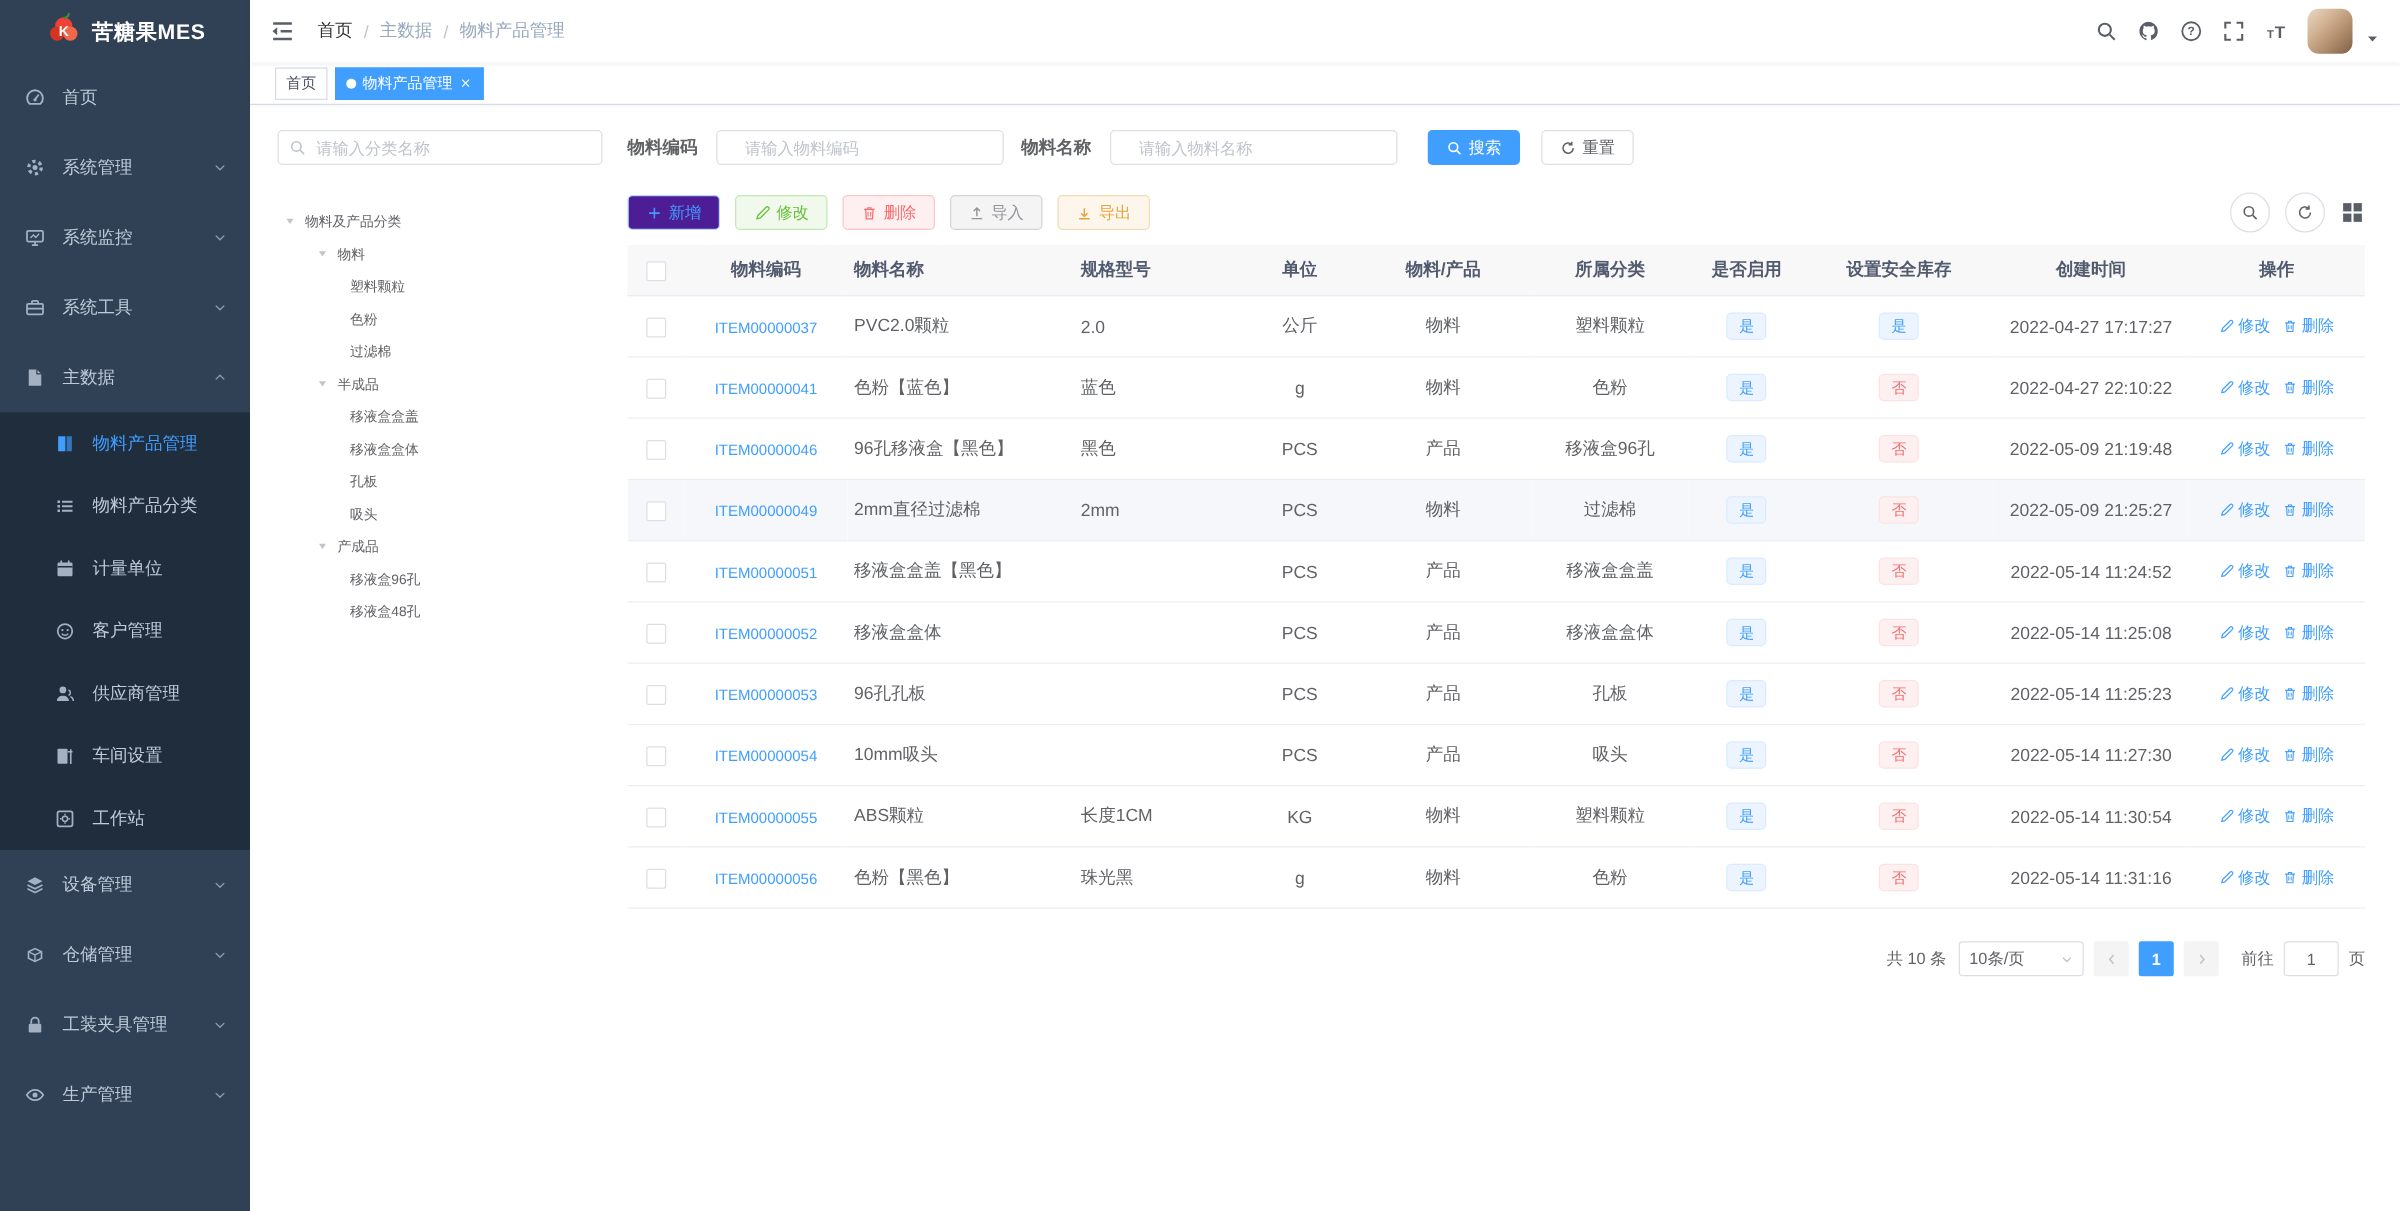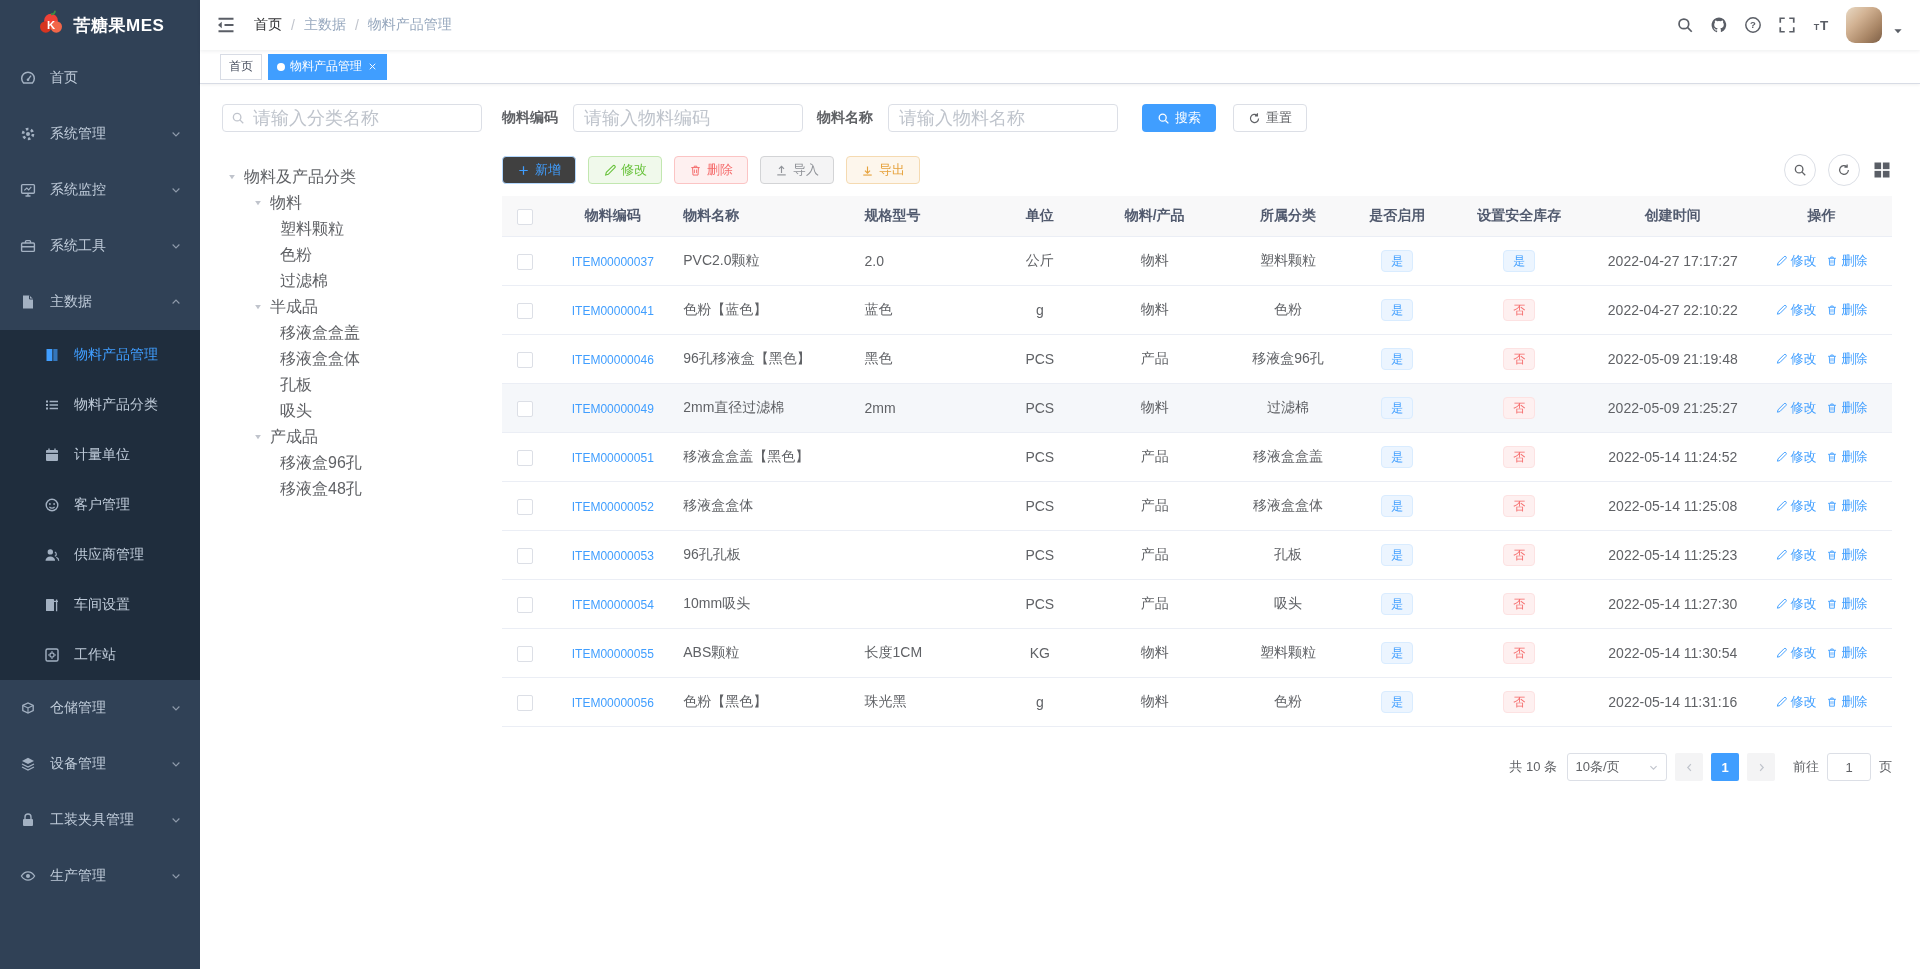--- a/index.html
+++ b/index.html
@@ -42,45 +42,45 @@
   .tag{height:26px;box-sizing:border-box;display:inline-flex;align-items:center;padding:0 8px;
        border:1px solid #d8dce5;background:#fff;color:#495060;font-size:12px;gap:5px;cursor:pointer}
   .tag.active{background:#409eff;border-color:#409eff;color:#fff}
   .tag-dot{width:8px;height:8px;border-radius:50%;background:#fff;display:inline-block}
   .tag-close{width:11px;height:11px}
 
   
   .content{flex:1;padding:20px 28px 0 22px;background:#fff;overflow:hidden}
   .filter-row{display:flex;align-items:center}
   .input{height:28px;box-sizing:border-box;border:1px solid #dcdfe6;border-radius:4px;
-         font-size:18px;color:#606266;padding:0 10px;outline:none;background:#fff;
+         font-size:13px;color:#606266;padding:0 22px;outline:none;background:#fff;
          font-family:"Liberation Sans","DejaVu Sans",sans-serif}
   .input::placeholder{color:#bfc4cc}
   .tree-search{width:260px;position:relative;margin-right:20px;flex-shrink:0}
   .tree-search .input{width:100%;padding-left:30px}
   .search-inner-icon{position:absolute;left:9px;top:7px;width:14px;height:14px;color:#c0c4cc}
   .f-label{font-size:14px;font-weight:bold;color:#606266;margin-right:15px;white-space:nowrap}
   .f-input{width:230px;margin-right:14px}
   .btn{height:28px;box-sizing:border-box;border-radius:4px;font-size:13px;display:inline-flex;
        align-items:center;justify-content:center;padding:0 14px;gap:5px;cursor:pointer;
        border:1px solid transparent;background:#fff;white-space:nowrap;
        font-family:"Liberation Sans","DejaVu Sans",sans-serif}
   .btn svg{width:13px;height:13px}
   .btn-search{background:#409eff;color:#fff;margin-left:10px}
   .btn-reset{border-color:#dcdfe6;color:#606266;margin-left:17px}
 
   .content-body{display:flex;margin-top:22px}
   .tree-panel{width:260px;margin-right:20px;padding-top:10px;flex-shrink:0}
-  .tree-node{display:flex;align-items:center;height:26px;font-size:16px;color:#606266;cursor:pointer}
+  .tree-node{display:flex;align-items:center;height:26px;font-size:11px;color:#606266;cursor:pointer}
   .tree-caret{width:12px;height:12px;color:#c0c4cc;margin-right:6px;flex-shrink:0}
 
   .table-panel{flex:1;min-width:0}
   .toolbar{display:flex;align-items:center}
   .tb-left{display:flex;gap:12px}
-  .btn-plain-primary{color:#409eff;background:#404040;border-color:#b3d8ff}
+  .btn-plain-primary{color:#409eff;background:#4c1d95;border-color:#b3d8ff}
   .btn-plain-success{color:#67c23a;background:#f0f9eb;border-color:#c2e7b0}
   .btn-plain-danger{color:#f56c6c;background:#fef0f0;border-color:#fbc4c4}
   .btn-plain-info{color:#909399;background:#f4f4f5;border-color:#d3d4d6}
   .btn-plain-warning{color:#e6a23c;background:#fdf6ec;border-color:#f5dab1}
   .tb-right{margin-left:auto;display:flex;align-items:center;gap:12px}
   .circle-btn{width:30px;height:30px;border-radius:50%;border:1px solid #dcdfe6;background:#fff;
               display:flex;align-items:center;justify-content:center;color:#606266;cursor:pointer}
   .circle-btn svg{width:14px;height:14px}
   .grid-btn{width:20px;height:20px;color:#5a5e66;cursor:pointer}
 
@@ -234,34 +234,34 @@
          <svg class="mi-icon" viewBox="0 0 16 16">
               <rect x="2" y="2" width="12" height="12" rx="1.6" fill="none" stroke="currentColor" stroke-width="1.4"></rect>
               <circle cx="8" cy="8" r="2.1" fill="none" stroke="currentColor" stroke-width="1.2"></circle>
               <path d="M8 4v1.3M8 10.7V12M4 8h1.3M10.7 8H12" stroke="currentColor" stroke-width="1.1"></path>
             </svg>
             <span>工作站</span>
           </div>
         </div>
         <div class="menu-item">
        <svg class="mi-icon" viewBox="0 0 16 16">
+            <path d="M8 1.8 14 4.9 8 8 2 4.9z" fill="currentColor"></path>
+            <path d="M2 8l6 3 6-3M2 11l6 3 6-3" fill="none" stroke="currentColor" stroke-width="1.3"></path>
+          </svg>
+          <span>设备管理</span>
+       <svg class="chevron" viewBox="0 0 16 16">
+            <path d="M3.5 6 8 10.5 12.5 6" fill="none" stroke="currentColor" stroke-width="1.5"></path>
+          </svg>
+        </div>
+        <div class="menu-item">
+       <svg class="mi-icon" viewBox="0 0 16 16">
             <path d="M2.8 5.4 8 2.9l5.2 2.5v5.2L8 13.1l-5.2-2.5z" fill="none" stroke="currentColor" stroke-width="1.3"></path>
             <path d="M2.8 5.4 8 7.9l5.2-2.5M8 7.9v5.2" stroke="currentColor" stroke-width="1.1" fill="none"></path>
           </svg>
           <span>仓储管理</span>
-       <svg class="chevron" viewBox="0 0 16 16">
-            <path d="M3.5 6 8 10.5 12.5 6" fill="none" stroke="currentColor" stroke-width="1.5"></path>
-          </svg>
-        </div>
-        <div class="menu-item">
-       <svg class="mi-icon" viewBox="0 0 16 16">
-            <path d="M8 1.8 14 4.9 8 8 2 4.9z" fill="currentColor"></path>
-            <path d="M2 8l6 3 6-3M2 11l6 3 6-3" fill="none" stroke="currentColor" stroke-width="1.3"></path>
-          </svg>
-          <span>设备管理</span>
        <svg class="chevron" viewBox="0 0 16 16">
             <path d="M3.5 6 8 10.5 12.5 6" fill="none" stroke="currentColor" stroke-width="1.5"></path>
           </svg>
         </div>
         <div class="menu-item">
        <svg class="mi-icon" viewBox="0 0 16 16">
             <rect x="3" y="7" width="10" height="7" rx="1" fill="currentColor"></rect>
             <path d="M5 7V5a3 3 0 0 1 6 0v2" fill="none" stroke="currentColor" stroke-width="1.4"></path>
           </svg>
           <span>工装夹具管理</span>

